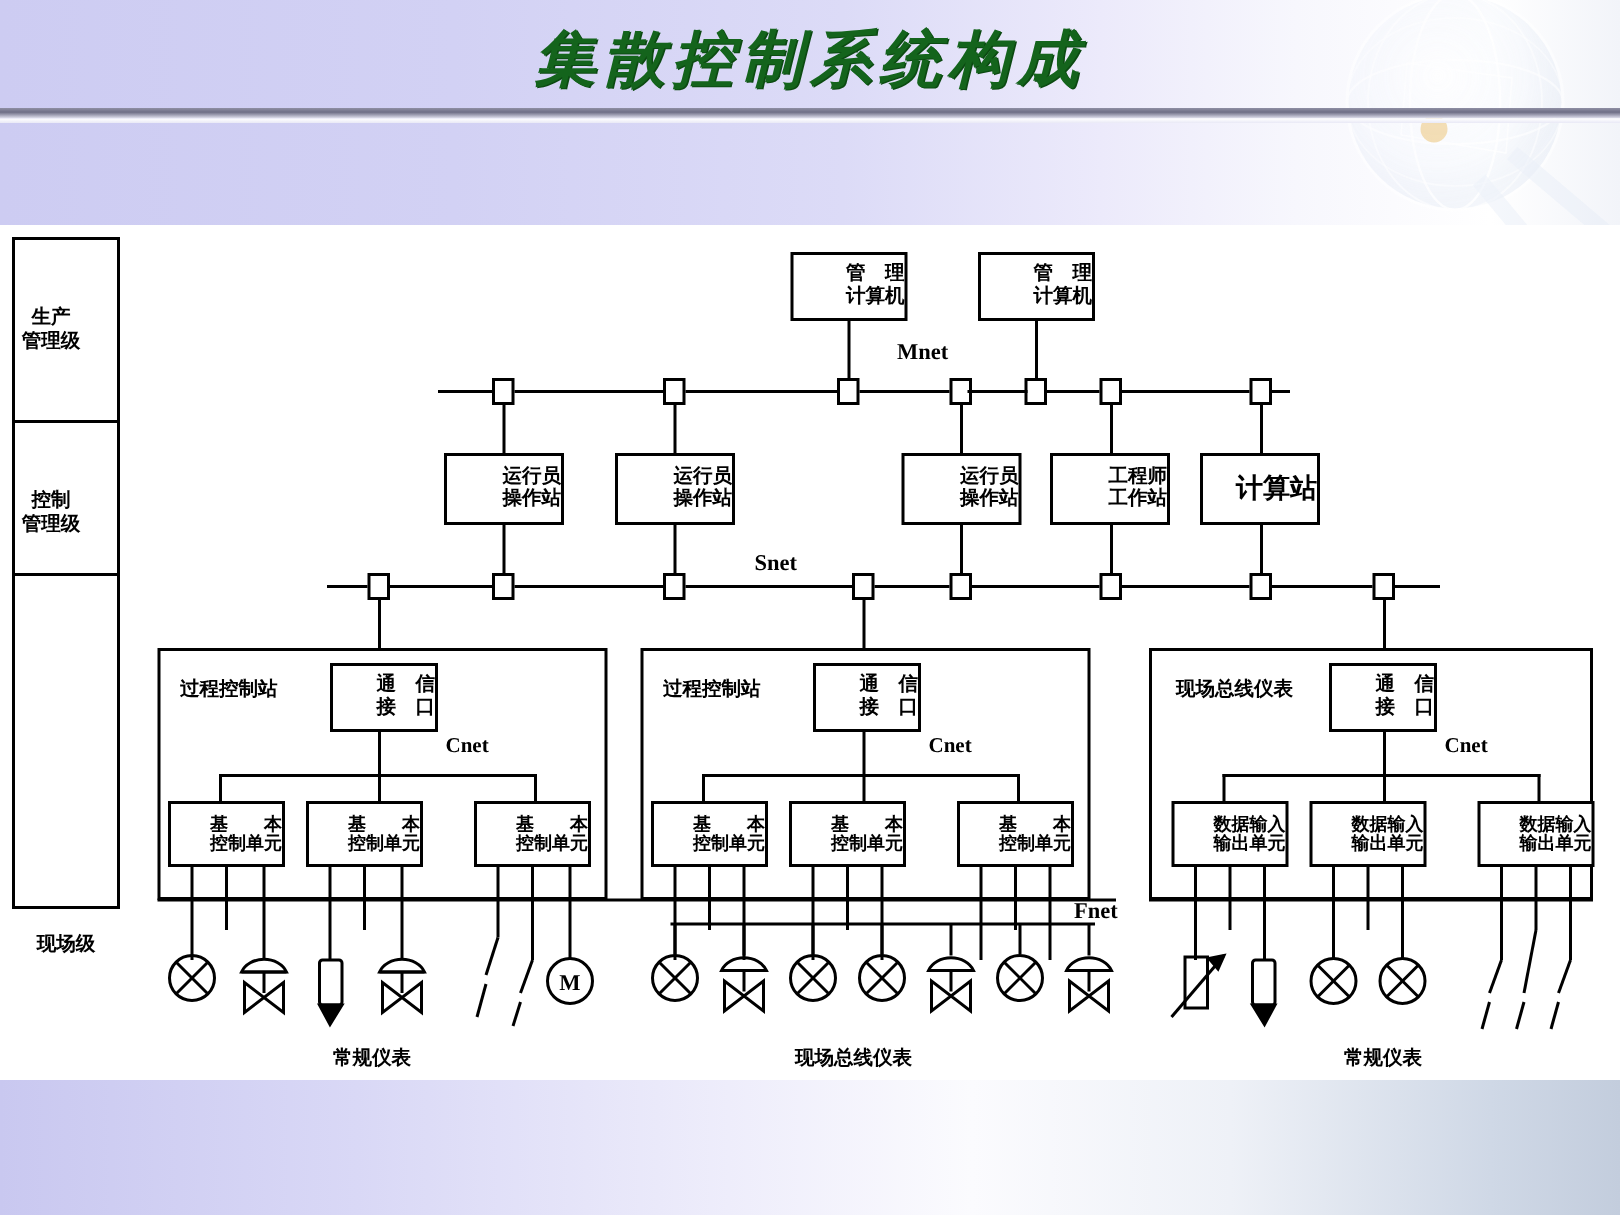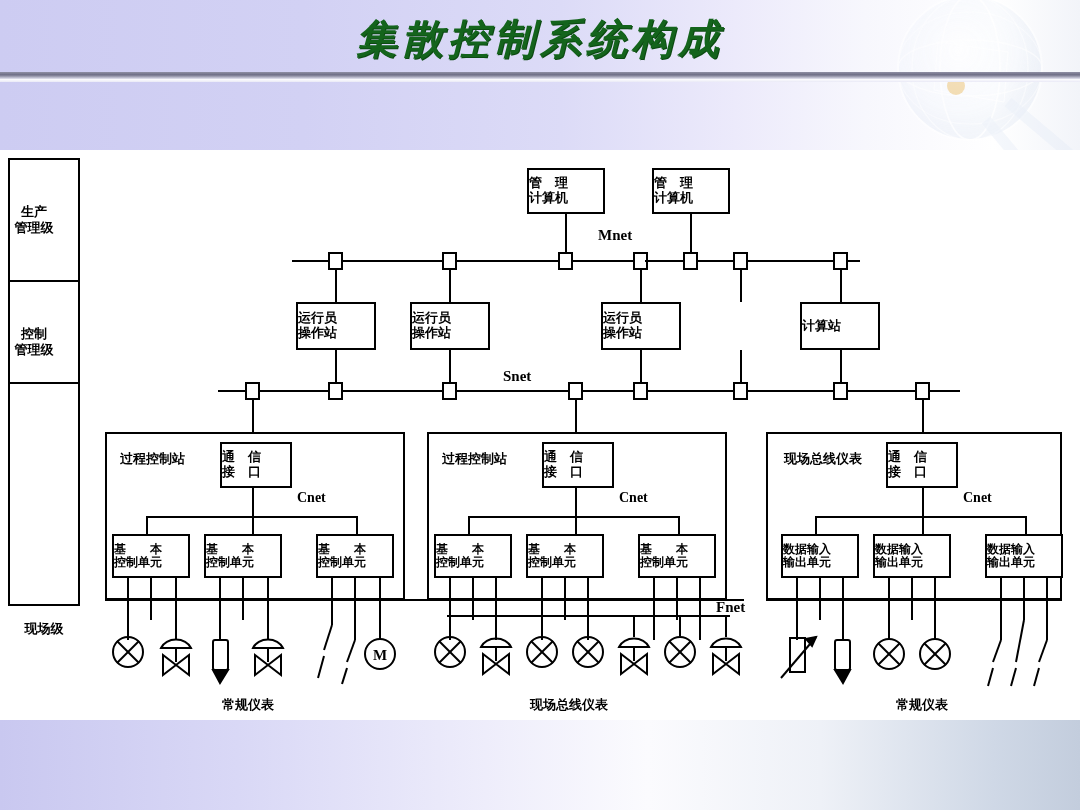--- a/index.html
+++ b/index.html
@@ -46,21 +46,21 @@
     font-size:36px;font-weight:bold;color:#111;letter-spacing:2px;
     padding-right:150px;box-sizing:border-box;
   }
 
   
   #diagram{position:absolute;left:0;top:150px;width:1080px;height:570px;background:#fff;}
 
   
   .box{
     position:absolute;border:2px solid #000;background:#fff;
-    display:flex;flex-direction:column;align-items:flex-start;justify-content:center;
+    display:flex;flex-direction:column;align-items:flex-end;justify-content:center;
     font-family:"DejaVu Sans","Liberation Sans",sans-serif;
     font-weight:bold;color:#000;line-height:1.12;text-align:center;
     box-sizing:border-box;
   }
   .box .ln{display:block;white-space:nowrap;}
   .hline{position:absolute;background:#000;height:2px;}
   .vline{position:absolute;background:#000;width:2px;}
   .node{position:absolute;width:15px;height:18px;border:2px solid #000;background:#fff;box-sizing:border-box;}
   .netlbl{
     position:absolute;font-family:"Liberation Serif","DejaVu Serif",serif;
@@ -172,21 +172,25 @@
       <span class="ln">操作站</span>
     </div>
     <div class="box" style="left:410px;top:152px;width:80px;height:48px;font-size:13px;">
       <span class="ln">运行员</span>
       <span class="ln">操作站</span>
     </div>
     <div class="box" style="left:601px;top:152px;width:80px;height:48px;font-size:13px;">
       <span class="ln">运行员</span>
       <span class="ln">操作站</span>
     </div>
-    <div class="box" style="left:800px;top:152px;width:80px;height:48px;font-size:13px;">
+    <div class="box" style="left:700px;top:152px;width:80px;height:48px;font-size:13px;">
+      <span class="ln">工程师</span>
+      <span class="ln">工作站</span>
+    </div>
+    <div class="box" style="left:800px;top:152px;width:80px;height:48px;font-size:18px;">
       <span class="ln">计算站</span>
     </div>
 
     <div class="vline" style="left:335px;top:200px;height:35px;"></div>
     <div class="vline" style="left:449px;top:200px;height:35px;"></div>
     <div class="vline" style="left:640px;top:200px;height:35px;"></div>
     <div class="vline" style="left:740px;top:200px;height:35px;"></div>
     <div class="vline" style="left:840px;top:200px;height:35px;"></div>
 
     <div class="hline" style="left:218px;top:240px;width:742px;"></div>

